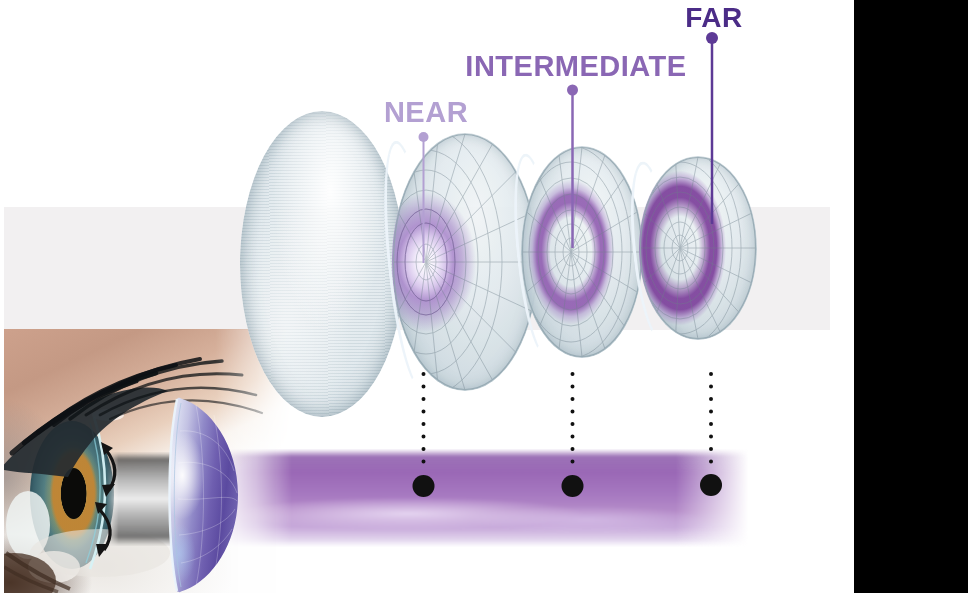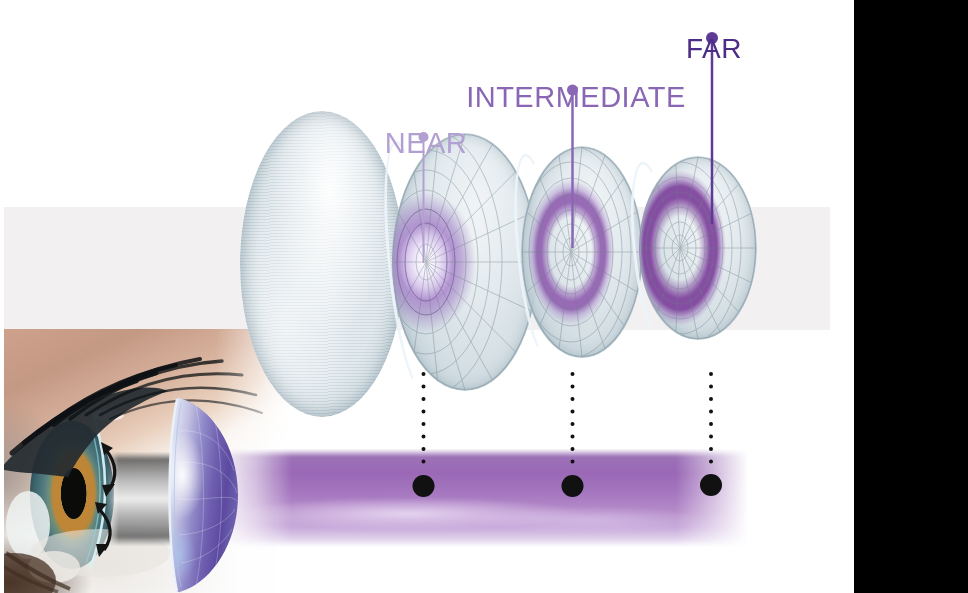--- a/index.html
+++ b/index.html
@@ -90,22 +90,22 @@
   .rim{border-radius:50%;border:3px solid transparent;
     border-left-color:rgba(236,244,250,.95);border-top-color:rgba(214,230,240,.45);
     transform:rotate(-6deg);}
   .rim-b{left:388px;top:140px;width:36px;height:245px;}
   .rim-c{left:517px;top:153px;width:32px;height:199px;}
   .rim-d{left:633px;top:161px;width:32px;height:174px;}
 
   .overlay{left:0;top:0;pointer-events:none;}
 
   
-  .zone-label{position:absolute;transform:translateX(-50%);font-weight:normal;
-    letter-spacing:.5px;line-height:1;white-space:nowrap;margin-top:31px;}
+  .zone-label{position:absolute;transform:translateX(-50%);font-weight:bold;
+    letter-spacing:.5px;line-height:1;white-space:nowrap;}
   .label-near{left:426px;top:98px;font-size:29px;color:#b3a0d2;}
   .label-intermediate{left:576px;top:52px;font-size:29px;color:#8a67b4;}
   .label-far{left:714px;top:4px;font-size:28px;color:#4b2c87;}
 </style>
 </head>
 <body>
 
 <div id="canvas">
 
   <div class="abs gray-band"></div>

